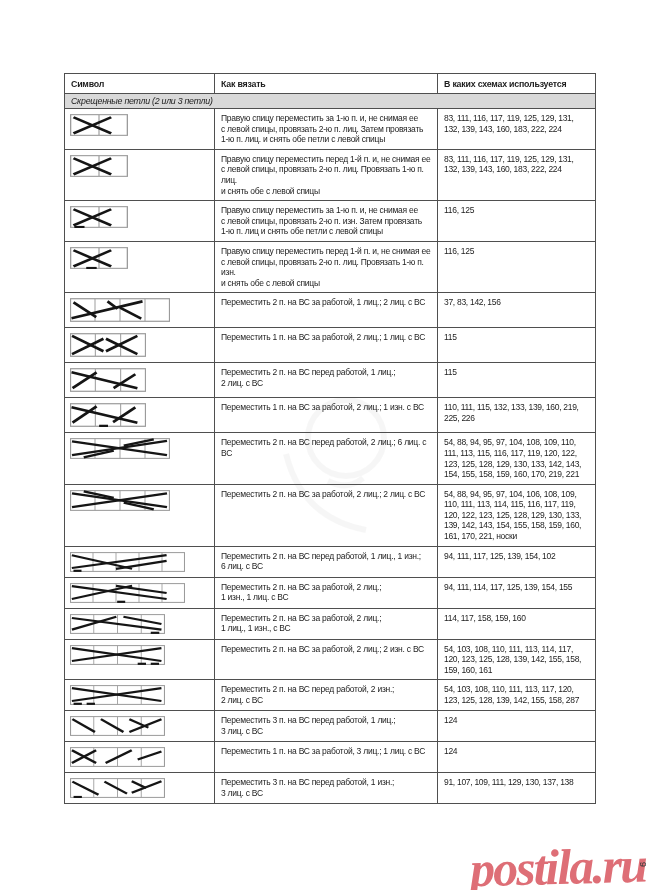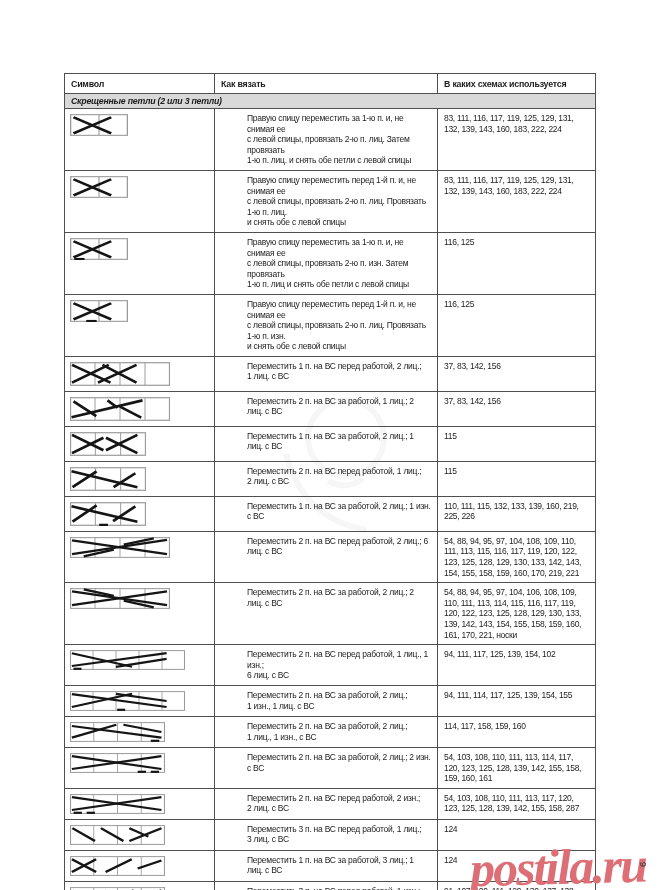--- a/index.html
+++ b/index.html
@@ -15,24 +15,23 @@
   .symtable th{
     font-size:8.8px;font-weight:bold;text-align:left;padding:5px 6px 4px 6px;
     letter-spacing:-0.2px;background:#ffffff;
   }
   .symtable td{
     font-size:8.5px;line-height:10.6px;letter-spacing:-0.25px;padding:4px 6px;
   }
   td.section-cell{
     background:#d9d9d9;font-style:italic;font-size:8.8px;padding:2px 6px;
     line-height:10px;
-    font-weight:bold;
   }
   td.sym-cell{padding:5px 5px;}
-  td.how-cell{white-space:pre-line;padding-left:32px;}
+  td.how-cell{white-space:pre-line;}
   td.sch-cell{letter-spacing:-0.3px;}
   svg.symbol{display:block;}
   .watermark{
     position:absolute;right:14px;bottom:8px;
     font-family:"Liberation Serif",serif;font-style:italic;font-weight:bold;
     font-size:50px;letter-spacing:-2px;transform:rotate(-1.5deg);
     color:#de6e76;user-select:none;
   }
   .pagenum{
     position:absolute;left:641px;top:845px;font-size:9.5px;color:#3a3a3a;
@@ -128,37 +127,20 @@
 и снять обе с левой спицы</td>
           <td class="sch-cell">116, 125</td>
         </tr>
         <tr>
           <td class="sym-cell">
             <svg class="symbol" width="100" height="24" viewBox="0 0 400 100" preserveAspectRatio="none">
               <rect x="2" y="3" width="396" height="94" fill="none" stroke="#9b9b9b" stroke-width="5"></rect>
               <line x1="100" x2="100" y1="4" y2="96" stroke="#9b9b9b" stroke-width="4"></line>
               <line x1="200" x2="200" y1="4" y2="96" stroke="#9b9b9b" stroke-width="4"></line>
               <line x1="300" x2="300" y1="4" y2="96" stroke="#9b9b9b" stroke-width="4"></line>
-              <line x1="8" y1="86" x2="155" y2="12" stroke="#151515" stroke-width="11"></line>
-              <line x1="8" y1="12" x2="162" y2="86" stroke="#151515" stroke-width="11"></line>
-              <line x1="112.00000000000001" y1="86" x2="266" y2="12" stroke="#151515" stroke-width="11"></line>
-              <line x1="130" y1="12" x2="266" y2="86" stroke="#151515" stroke-width="11"></line>
-            </svg>
-          </td>
-          <td class="how-cell">Переместить 1 п. на ВС перед работой, 2 лиц.;
-1 лиц. с ВС</td>
-          <td class="sch-cell">37, 83, 142, 156</td>
-        </tr>
-        <tr>
-          <td class="sym-cell">
-            <svg class="symbol" width="100" height="24" viewBox="0 0 400 100" preserveAspectRatio="none">
-              <rect x="2" y="3" width="396" height="94" fill="none" stroke="#9b9b9b" stroke-width="5"></rect>
-              <line x1="100" x2="100" y1="4" y2="96" stroke="#9b9b9b" stroke-width="4"></line>
-              <line x1="200" x2="200" y1="4" y2="96" stroke="#9b9b9b" stroke-width="4"></line>
-              <line x1="300" x2="300" y1="4" y2="96" stroke="#9b9b9b" stroke-width="4"></line>
               <line x1="6" y1="84" x2="290" y2="14.000000000000002" stroke="#151515" stroke-width="11"></line>
               <line x1="14.000000000000002" y1="18" x2="105" y2="80" stroke="#151515" stroke-width="11"></line>
               <line x1="150" y1="14.000000000000002" x2="190" y2="45" stroke="#151515" stroke-width="11"></line>
               <line x1="200" y1="40" x2="285" y2="86" stroke="#151515" stroke-width="11"></line>
             </svg>
           </td>
           <td class="how-cell">Переместить 2 п. на ВС за работой, 1 лиц.; 2 лиц. с ВС</td>
           <td class="sch-cell">37, 83, 142, 156</td>
         </tr>
         <tr>

